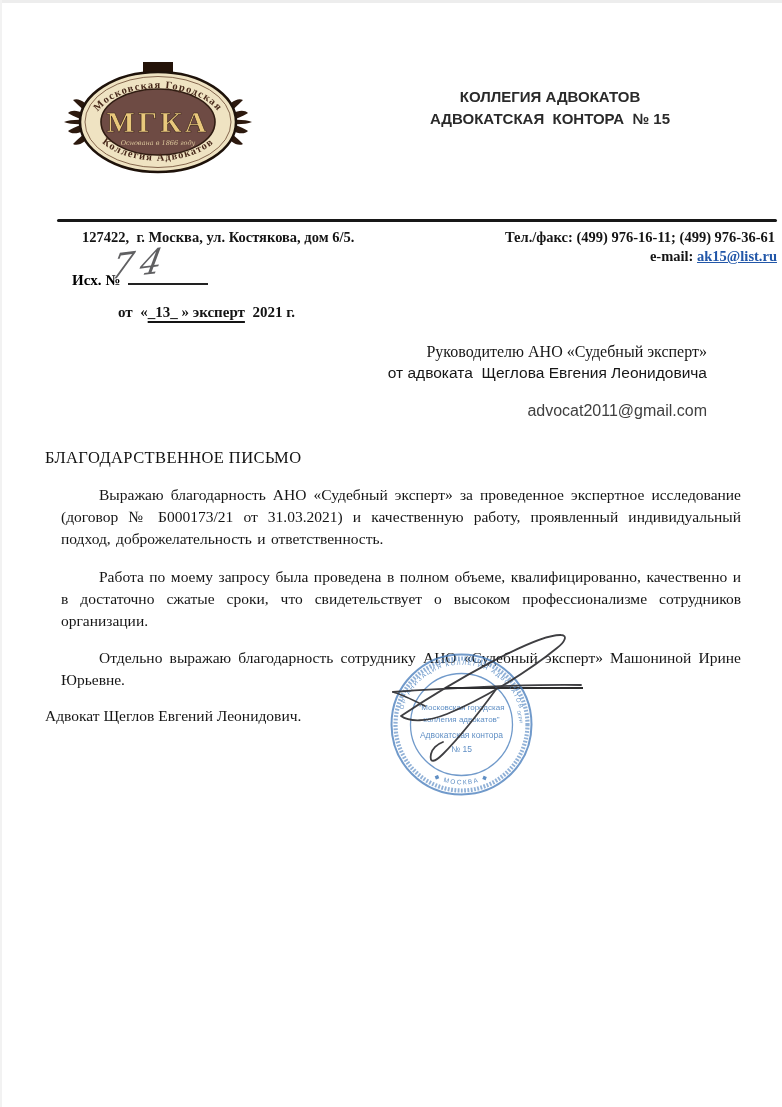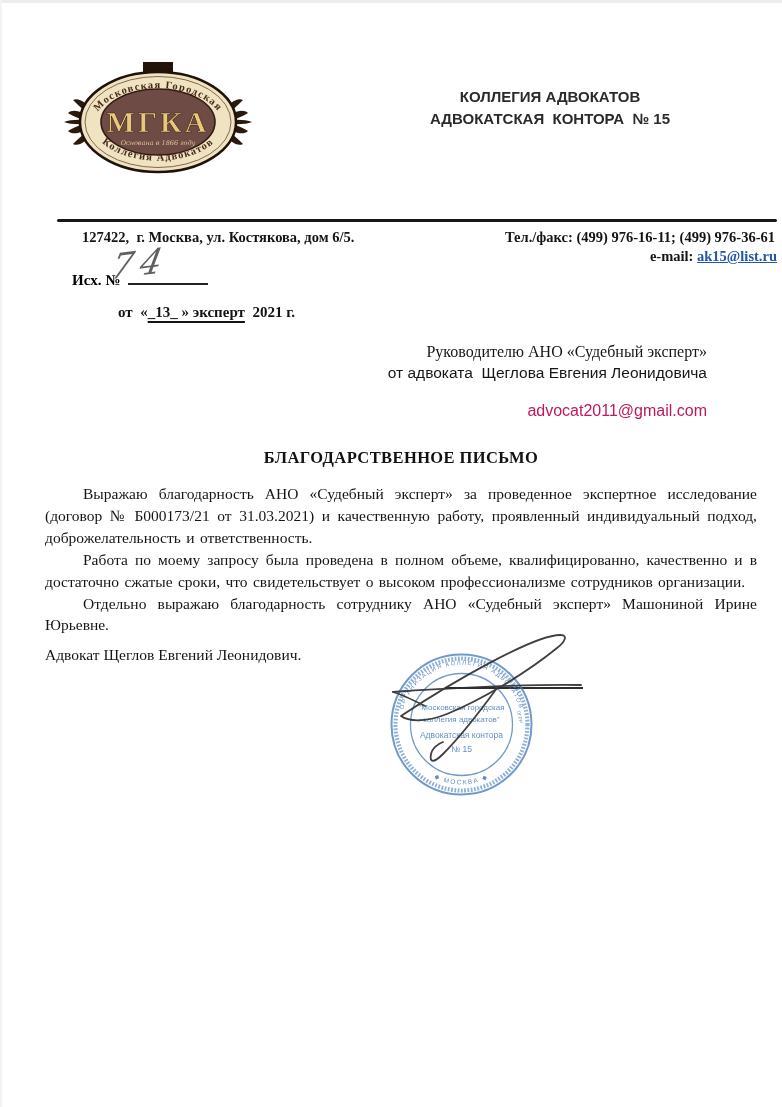--- a/index.html
+++ b/index.html
@@ -34,26 +34,26 @@
     position:absolute;left:112px;top:243px;font-family:"DejaVu Serif",serif;font-style:italic;
     font-size:34px;color:#4f4f52;letter-spacing:7px;opacity:.9;
     transform:rotate(-7deg) skewX(-18deg);
   }
 
   .date-line{position:absolute;left:118px;top:304px;font-weight:bold;font-size:15px;color:#141414;}
   .u{text-decoration:underline;text-decoration-thickness:1.5px;text-underline-offset:4px;}
 
   .addressee{position:absolute;right:75px;top:341px;text-align:right;font-size:16px;line-height:21px;color:#161616;}
   .addressee .from{font-family:"Liberation Sans","DejaVu Sans",sans-serif;font-size:15.5px;}
-  .addressee .mail{font-family:"Liberation Sans","DejaVu Sans",sans-serif;font-size:16px;margin-top:17px;color:#be185d;text-align:right;}
+  .addressee .mail{font-family:"Liberation Sans","DejaVu Sans",sans-serif;font-size:16px;margin-top:17px;color:#404040;text-align:right;}
 
   .body-block{position:absolute;left:45px;top:448px;width:712px;}
-  .letter-title{text-align:center;font-weight:bold;font-size:16.5px;letter-spacing:.4px;margin:0 0 15px 0;color:#121212;}
+  .letter-title{text-align:left;font-weight:normal;font-size:16.5px;letter-spacing:.4px;margin:0 0 15px 0;color:#121212;}
   .body-block p{
-    margin:0;text-align:justify;text-align-last:left;text-indent:38px;
+    margin:16px;text-align:justify;text-align-last:left;text-indent:38px;
     font-size:15.5px;line-height:21.9px;word-spacing:1.5px;color:#151515;
   }
   .signer{margin-top:10px;font-size:15.5px;color:#151515;}
 
   .sig-line{position:absolute;left:445px;top:687px;width:138px;height:2px;background:#2d2d2d;}
   .stamp{position:absolute;left:388px;top:651px;width:147px;height:147px;opacity:.88;z-index:2;}
   .autograph{position:absolute;left:385px;top:622px;width:212px;height:162px;z-index:3;}
 </style>
 </head>
 <body>

